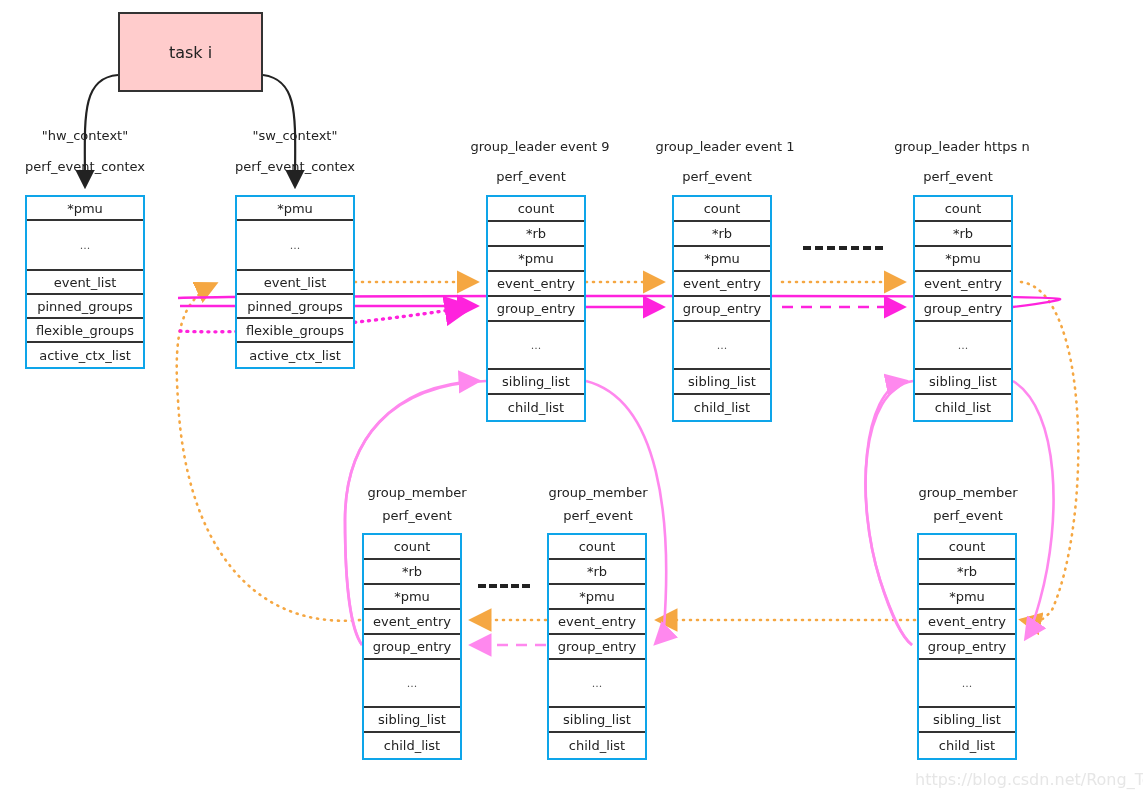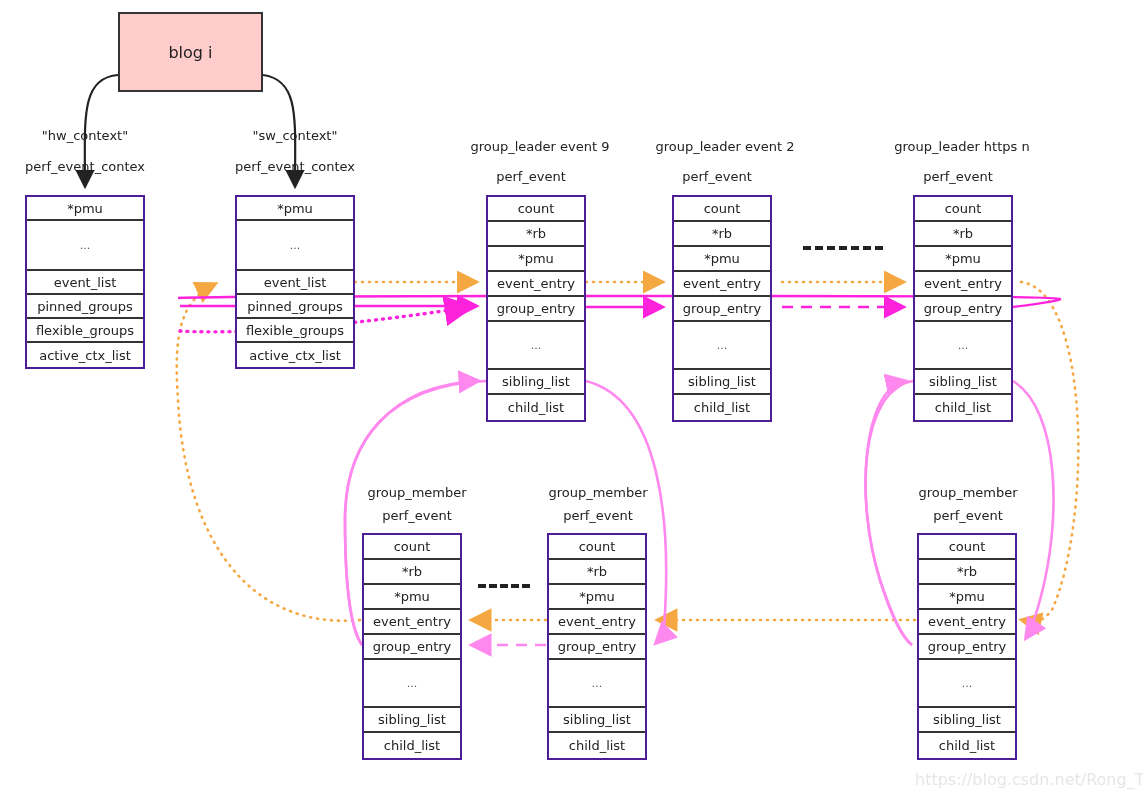--- a/index.html
+++ b/index.html
@@ -1,21 +1,21 @@
 <!DOCTYPE html>
 <html><head>
 <meta charset="utf-8">
 <style>
   html,body{margin:0;padding:0;background:#ffffff;}
   body{width:1143px;height:797px;position:relative;overflow:hidden;
        font-family:"DejaVu Sans","Liberation Sans",sans-serif;color:#222;}
   #canvas{position:absolute;left:0;top:0;width:1143px;height:797px;}
   svg.links{position:absolute;left:0;top:0;width:1143px;height:797px;pointer-events:none;}
 
-  .struct{position:absolute;border:2px solid #4c1d95;box-sizing:border-box;background:#fff;}
+  .struct{position:absolute;border:2px solid #0ea5e9;box-sizing:border-box;background:#fff;}
   .struct .row{border-bottom:2px solid #333;box-sizing:border-box;
                display:flex;align-items:center;justify-content:center;
                font-size:13px;line-height:1;white-space:nowrap;}
   .struct .row:last-child{border-bottom:none;}
   .row.tall{font-size:11px;color:#555;}
 
   .caption{position:absolute;font-size:13px;white-space:nowrap;text-align:center;}
 
   .taskbox{position:absolute;border:2px solid #333;background:#ffcccc;box-sizing:border-box;}
   .taskbox .title{height:100%;display:flex;align-items:center;justify-content:center;
@@ -96,33 +96,33 @@
       <path d="M546,645 L472,645" stroke-dasharray="11 8" marker-end="url(#ar-pink)"></path>
 
       <path d="M913,381 C 860,390 855,500 880,580 C 895,625 905,640 912,645" stroke-width="2.6"></path>
       <path d="M912,645 C 903,638 893,622 880,580 C 855,500 862,390 905,381" marker-end="url(#ar-pink)"></path>
 
       <path d="M1013,381 C 1060,410 1062,520 1040,600 C 1034,622 1030,632 1026,638" marker-end="url(#ar-pink)"></path>
     </g>
   </svg>
 
   <div class="taskbox" style="left:118px;top:12px;width:145px;height:80px;">
-    <div class="title">blog i</div>
+    <div class="title">task i</div>
   </div>
 
   <div class="caption" style="left:25px;top:128px;width:120px;">"hw_context"</div>
   <div class="caption" style="left:15px;top:159px;width:140px;">perf_event_contex</div>
 
   <div class="caption" style="left:235px;top:128px;width:120px;">"sw_context"</div>
   <div class="caption" style="left:225px;top:159px;width:140px;">perf_event_contex</div>
 
   <div class="caption" style="left:450px;top:139px;width:180px;">group_leader event 9</div>
   <div class="caption" style="left:476px;top:169px;width:110px;">perf_event</div>
 
-  <div class="caption" style="left:635px;top:139px;width:180px;">group_leader event 2</div>
+  <div class="caption" style="left:635px;top:139px;width:180px;">group_leader event 1</div>
   <div class="caption" style="left:662px;top:169px;width:110px;">perf_event</div>
 
   <div class="caption" style="left:872px;top:139px;width:180px;">group_leader https n</div>
   <div class="caption" style="left:903px;top:169px;width:110px;">perf_event</div>
 
   <div class="caption" style="left:357px;top:485px;width:120px;">group_member</div>
   <div class="caption" style="left:357px;top:508px;width:120px;">perf_event</div>
 
   <div class="caption" style="left:538px;top:485px;width:120px;">group_member</div>
   <div class="caption" style="left:538px;top:508px;width:120px;">perf_event</div>

